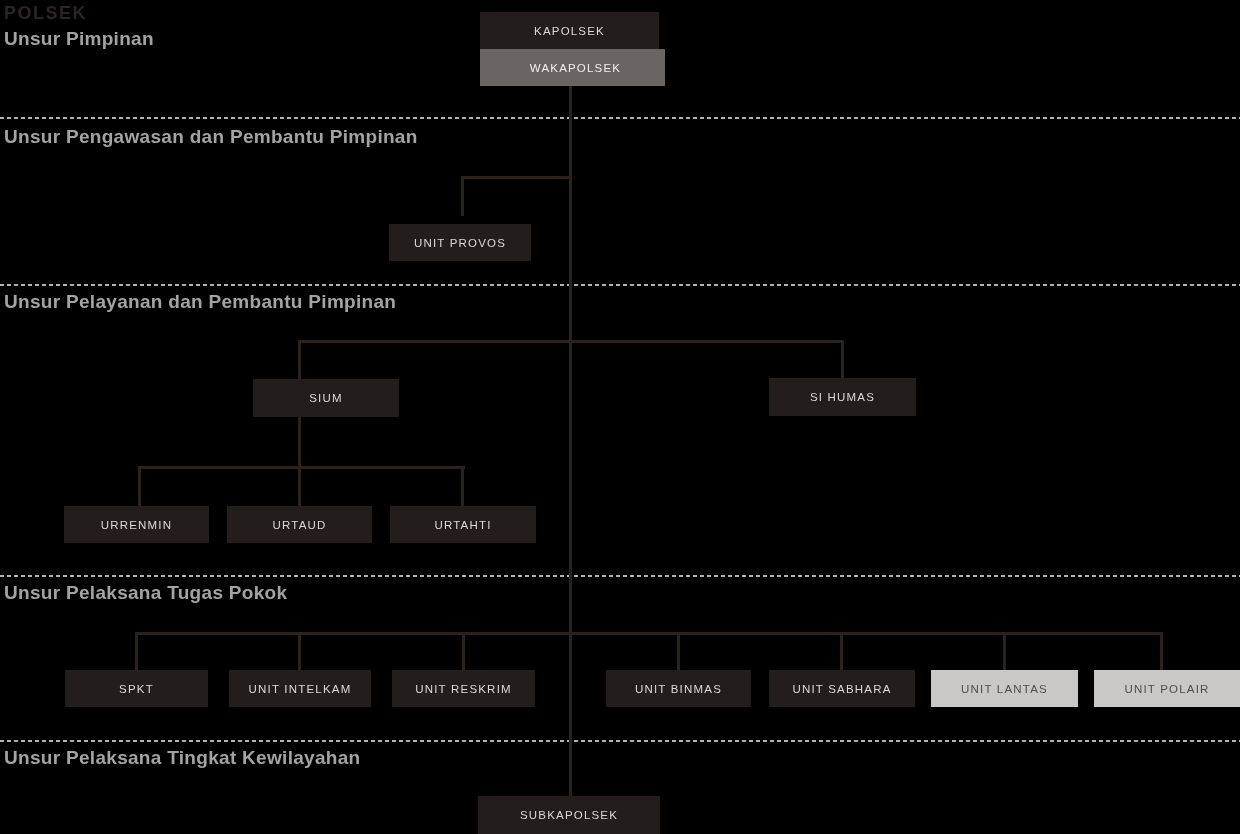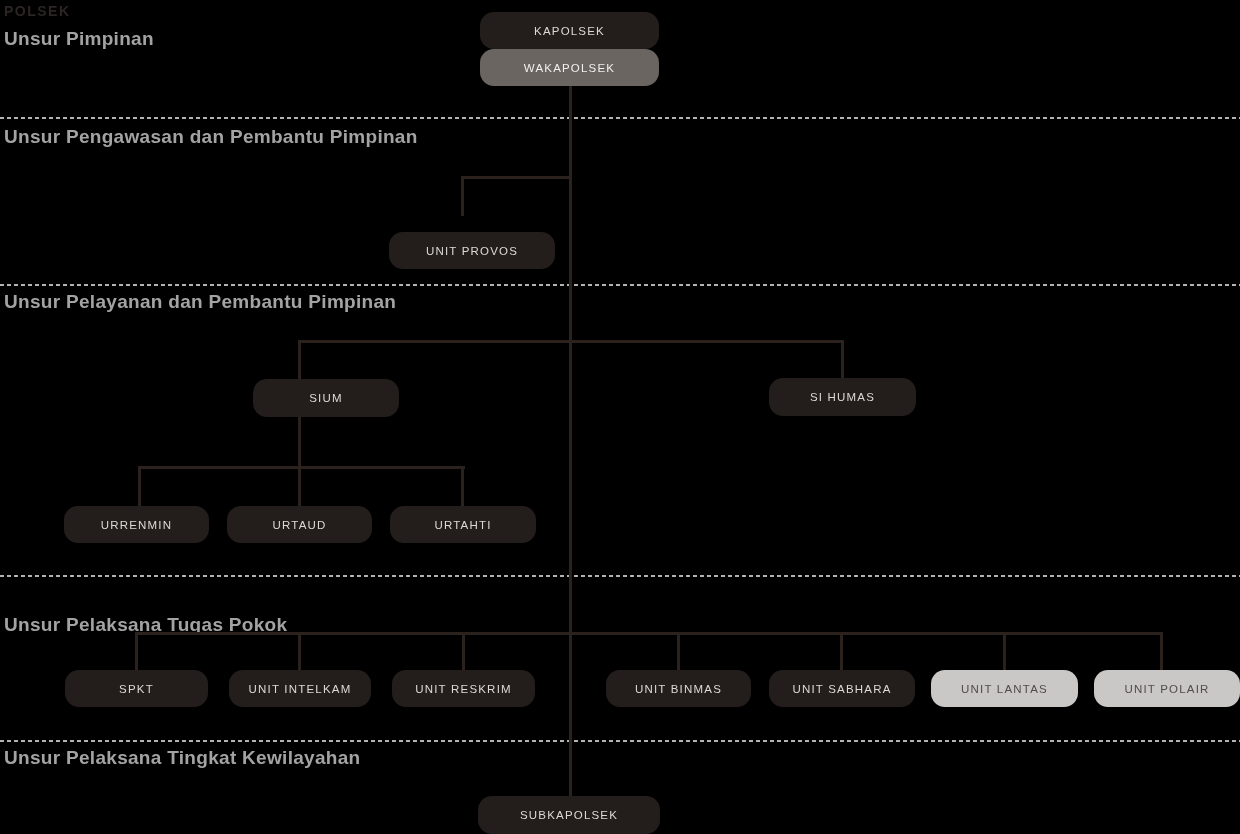--- a/index.html
+++ b/index.html
@@ -18,21 +18,21 @@
   html,body{margin:0;padding:0;background:var(--bg);}
   .canvas{
     position:relative;
     width:1240px;height:834px;
     background:var(--bg);
     overflow:hidden;
     font-family:"Liberation Sans", sans-serif;
   }
   .page-title{
     position:absolute;
-    font-size:14px;font-weight:800;
+    font-size:18px;font-weight:800;
     letter-spacing:1.5px;
     color:var(--title);
   }
   .section-label{
     position:absolute;
     font-size:19px;font-weight:700;
     letter-spacing:0.3px;
     color:var(--label);
   }
   .divider{
@@ -43,36 +43,35 @@
       transparent 4px, transparent 7px);
   }
   .line{position:absolute;background:var(--connector);}
   .node{
     position:absolute;
     height:37px;
     display:flex;align-items:center;justify-content:center;
     font-size:11.5px;
     letter-spacing:1.2px;
     white-space:nowrap;
-    border-radius:14px;
   }
   .node.dark{background:var(--node-dark);color:var(--node-dark-text);}
-  .node.gray{background:var(--node-gray);color:var(--node-gray-text);}
+  .node.gray{background:var(--node-gray);color:var(--node-gray-text);padding-left:6px;}
   .node.light{background:var(--node-light);color:var(--node-light-text);}
 </style>
 </head>
 <body>
 
 <div class="canvas">
 
   <div class="page-title" style="left:4px;top:3px;">POLSEK</div>
   <div class="section-label" style="left:4px;top:28px;">Unsur Pimpinan</div>
   <div class="section-label" style="left:4px;top:126px;">Unsur Pengawasan dan Pembantu Pimpinan</div>
   <div class="section-label" style="left:4px;top:291px;">Unsur Pelayanan dan Pembantu Pimpinan</div>
-  <div class="section-label" style="left:4px;top:582px;margin-top:32px;">Unsur Pelaksana Tugas Pokok</div>
+  <div class="section-label" style="left:4px;top:582px;">Unsur Pelaksana Tugas Pokok</div>
   <div class="section-label" style="left:4px;top:747px;">Unsur Pelaksana Tingkat Kewilayahan</div>
 
   <div class="divider" style="top:117px;"></div>
   <div class="divider" style="top:284px;"></div>
   <div class="divider" style="top:575px;"></div>
   <div class="divider" style="top:740px;"></div>
 
   <div class="line" style="left:569px;top:86px;width:3px;height:710px;"></div>
   <div class="line" style="left:461px;top:176px;width:111px;height:3px;"></div>
   <div class="line" style="left:461px;top:176px;width:3px;height:40px;"></div>
@@ -88,21 +87,21 @@
   <div class="line" style="left:135px;top:632px;width:3px;height:38px;"></div>
   <div class="line" style="left:298px;top:632px;width:3px;height:38px;"></div>
   <div class="line" style="left:462px;top:632px;width:3px;height:38px;"></div>
   <div class="line" style="left:677px;top:632px;width:3px;height:38px;"></div>
   <div class="line" style="left:840px;top:632px;width:3px;height:38px;"></div>
   <div class="line" style="left:1003px;top:632px;width:3px;height:38px;"></div>
   <div class="line" style="left:1160px;top:632px;width:3px;height:38px;"></div>
 
   <div class="node dark" style="left:480px;top:12px;width:179px;">KAPOLSEK</div>
   <div class="node gray" style="left:480px;top:49px;width:179px;">WAKAPOLSEK</div>
-  <div class="node dark" style="left:389px;top:232px;width:166px;">UNIT PROVOS</div>
+  <div class="node dark" style="left:389px;top:224px;width:142px;">UNIT PROVOS</div>
   <div class="node dark" style="left:227px;top:379px;width:146px;height:38px;margin-left:26px;">SIUM</div>
   <div class="node dark" style="left:769px;top:378px;width:147px;height:38px;">SI HUMAS</div>
   <div class="node dark" style="left:64px;top:506px;width:145px;">URRENMIN</div>
   <div class="node dark" style="left:227px;top:506px;width:145px;">URTAUD</div>
   <div class="node dark" style="left:390px;top:506px;width:146px;">URTAHTI</div>
   <div class="node dark" style="left:65px;top:670px;width:143px;">SPKT</div>
   <div class="node dark" style="left:229px;top:670px;width:142px;">UNIT INTELKAM</div>
   <div class="node dark" style="left:392px;top:670px;width:143px;">UNIT RESKRIM</div>
   <div class="node dark" style="left:606px;top:670px;width:145px;">UNIT BINMAS</div>
   <div class="node dark" style="left:769px;top:670px;width:146px;">UNIT SABHARA</div>

